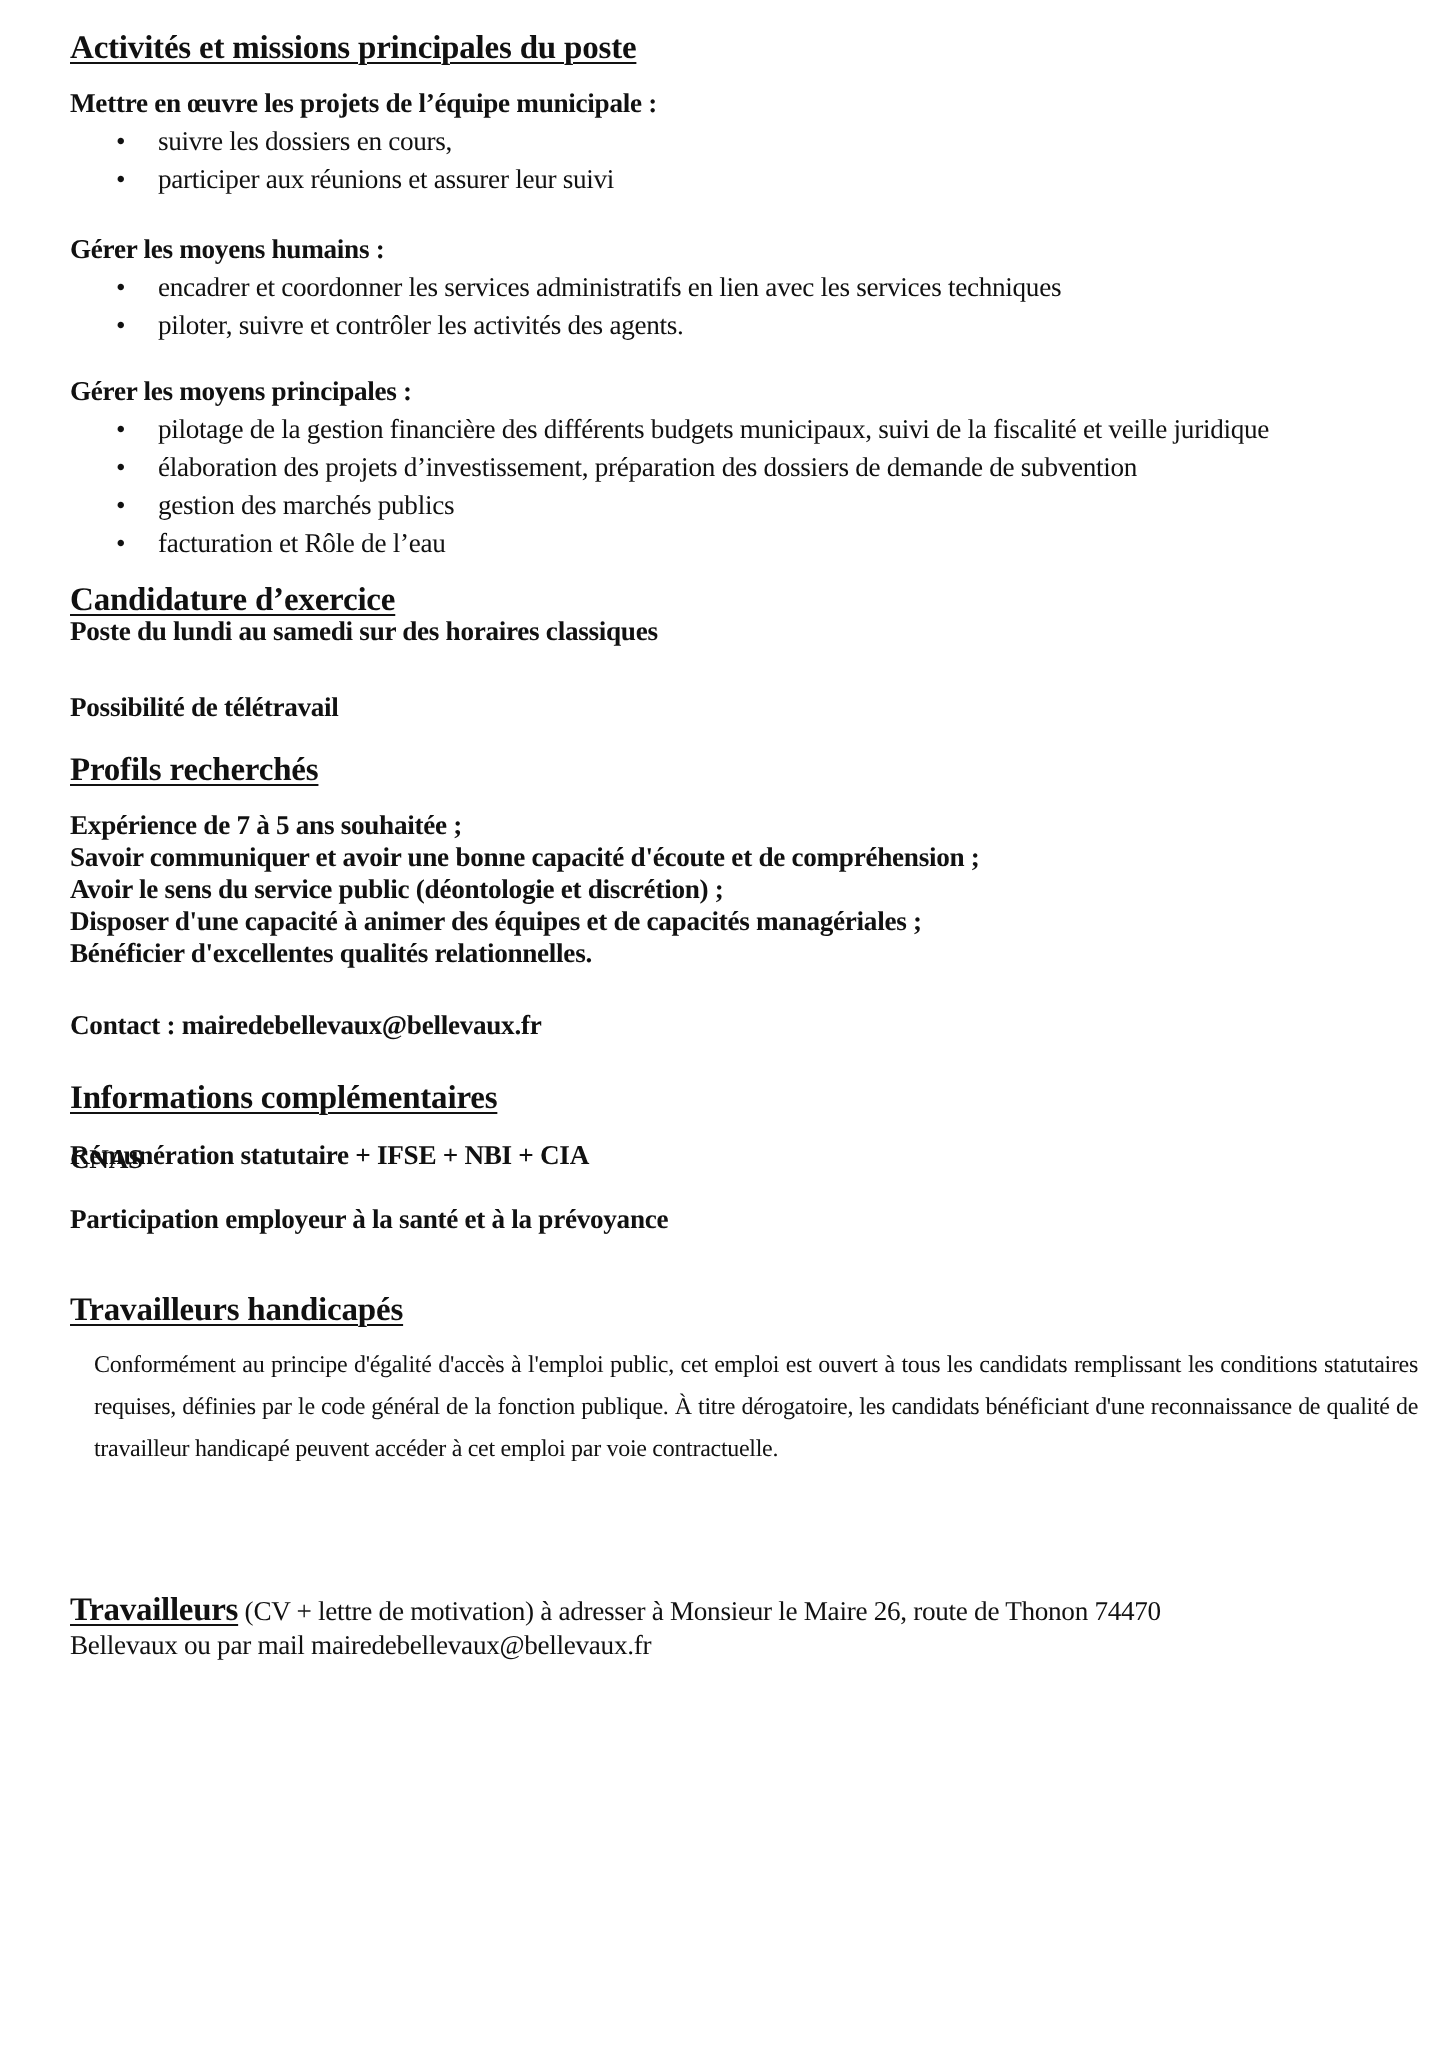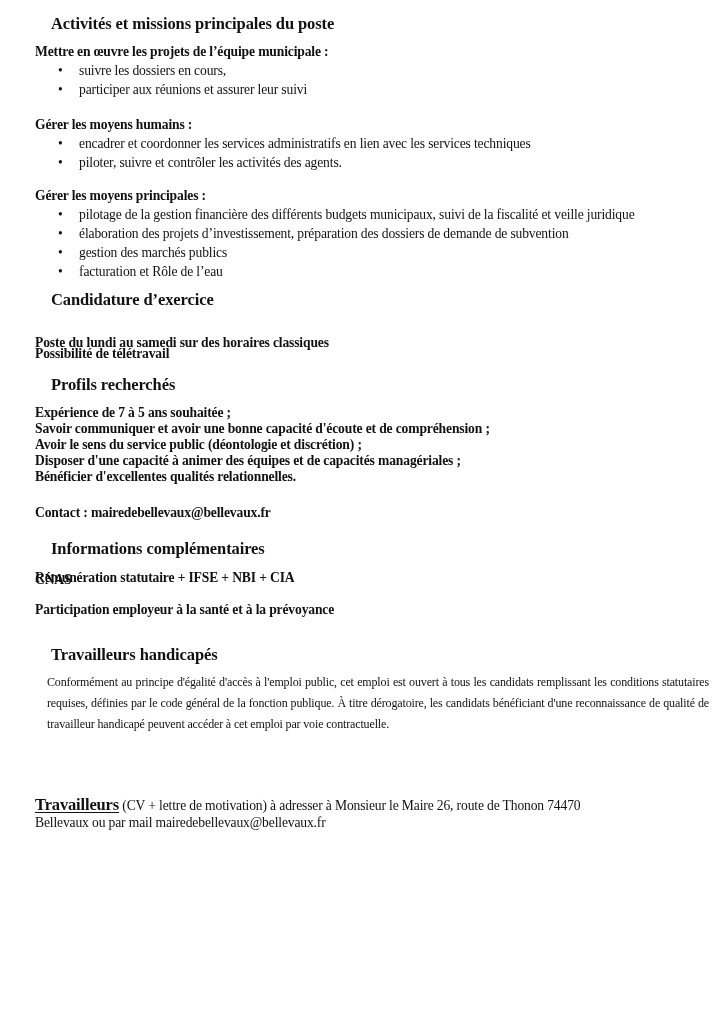--- a/index.html
+++ b/index.html
@@ -2,22 +2,22 @@
 <html><head>
   <meta charset="utf-8">
   <style>
     html, body { margin: 0; padding: 0; background: #ffffff; }
     body {
       width: 724px; height: 1024px; position: relative; overflow: hidden;
       font-family: "Liberation Serif", serif; color: #111;
     }
     .page { position: absolute; left: 35px; top: 0; width: 660px; }
     .h {
-      position: absolute; left: 16px; font-weight: bold; font-size: 16.5px;
-      text-decoration-thickness: 1px; text-underline-offset: 2px;
+      position: absolute; left: 0; font-weight: bold; font-size: 16.5px;
+      text-decoration: underline; text-decoration-thickness: 1px; text-underline-offset: 2px;
       letter-spacing: -0.1px; white-space: nowrap;
     }
     .p { position: absolute; left: 0; font-size: 13.6px; white-space: nowrap; letter-spacing: -0.15px; font-weight: bold; }
     .b { font-weight: bold; }
     .li { position: absolute; left: 0; font-size: 13.6px; white-space: nowrap; letter-spacing: -0.15px; }
     .li .dot { position: absolute; left: 23px; top: 0; }
     .li .txt { position: absolute; left: 44px; top: 0; }
     .just {
       position: absolute; left: 12px; width: 662px; font-size: 12px; line-height: 21px;
       text-align: justify; letter-spacing: -0.15px;
@@ -64,21 +64,21 @@
   <div class="li" style="top:245px">
       <span class="dot">•</span>
       <span class="txt">gestion des marchés publics</span>
     </div>
   <div class="li" style="top:264px">
       <span class="dot">•</span>
       <span class="txt">facturation et Rôle de l’eau</span>
     </div>
 
   <div class="h" style="top:290px">Candidature d’exercice</div>
-  <div class="p" style="top:335px">Poste du lundi au samedi sur des horaires classiques</div>
+  <div class="p" style="top:308px">Poste du lundi au samedi sur des horaires classiques</div>
   <div class="p" style="top:346px">Possibilité de télétravail</div>
 
   <div class="h" style="top:375px">Profils recherchés</div>
   <div class="p b" style="top:405px">Expérience de 7 à 5 ans souhaitée ;</div>
   <div class="p b" style="top:421px">Savoir communiquer et avoir une bonne capacité d'écoute et de compréhension ;</div>
   <div class="p b" style="top:437px">Avoir le sens du service public (déontologie et discrétion) ;</div>
   <div class="p b" style="top:453px">Disposer d'une capacité à animer des équipes et de capacités managériales ;</div>
   <div class="p b" style="top:469px">Bénéficier d'excellentes qualités relationnelles.</div>
   <div class="p b" style="top:505px">Contact : mairedebellevaux@bellevaux.fr</div>
 

